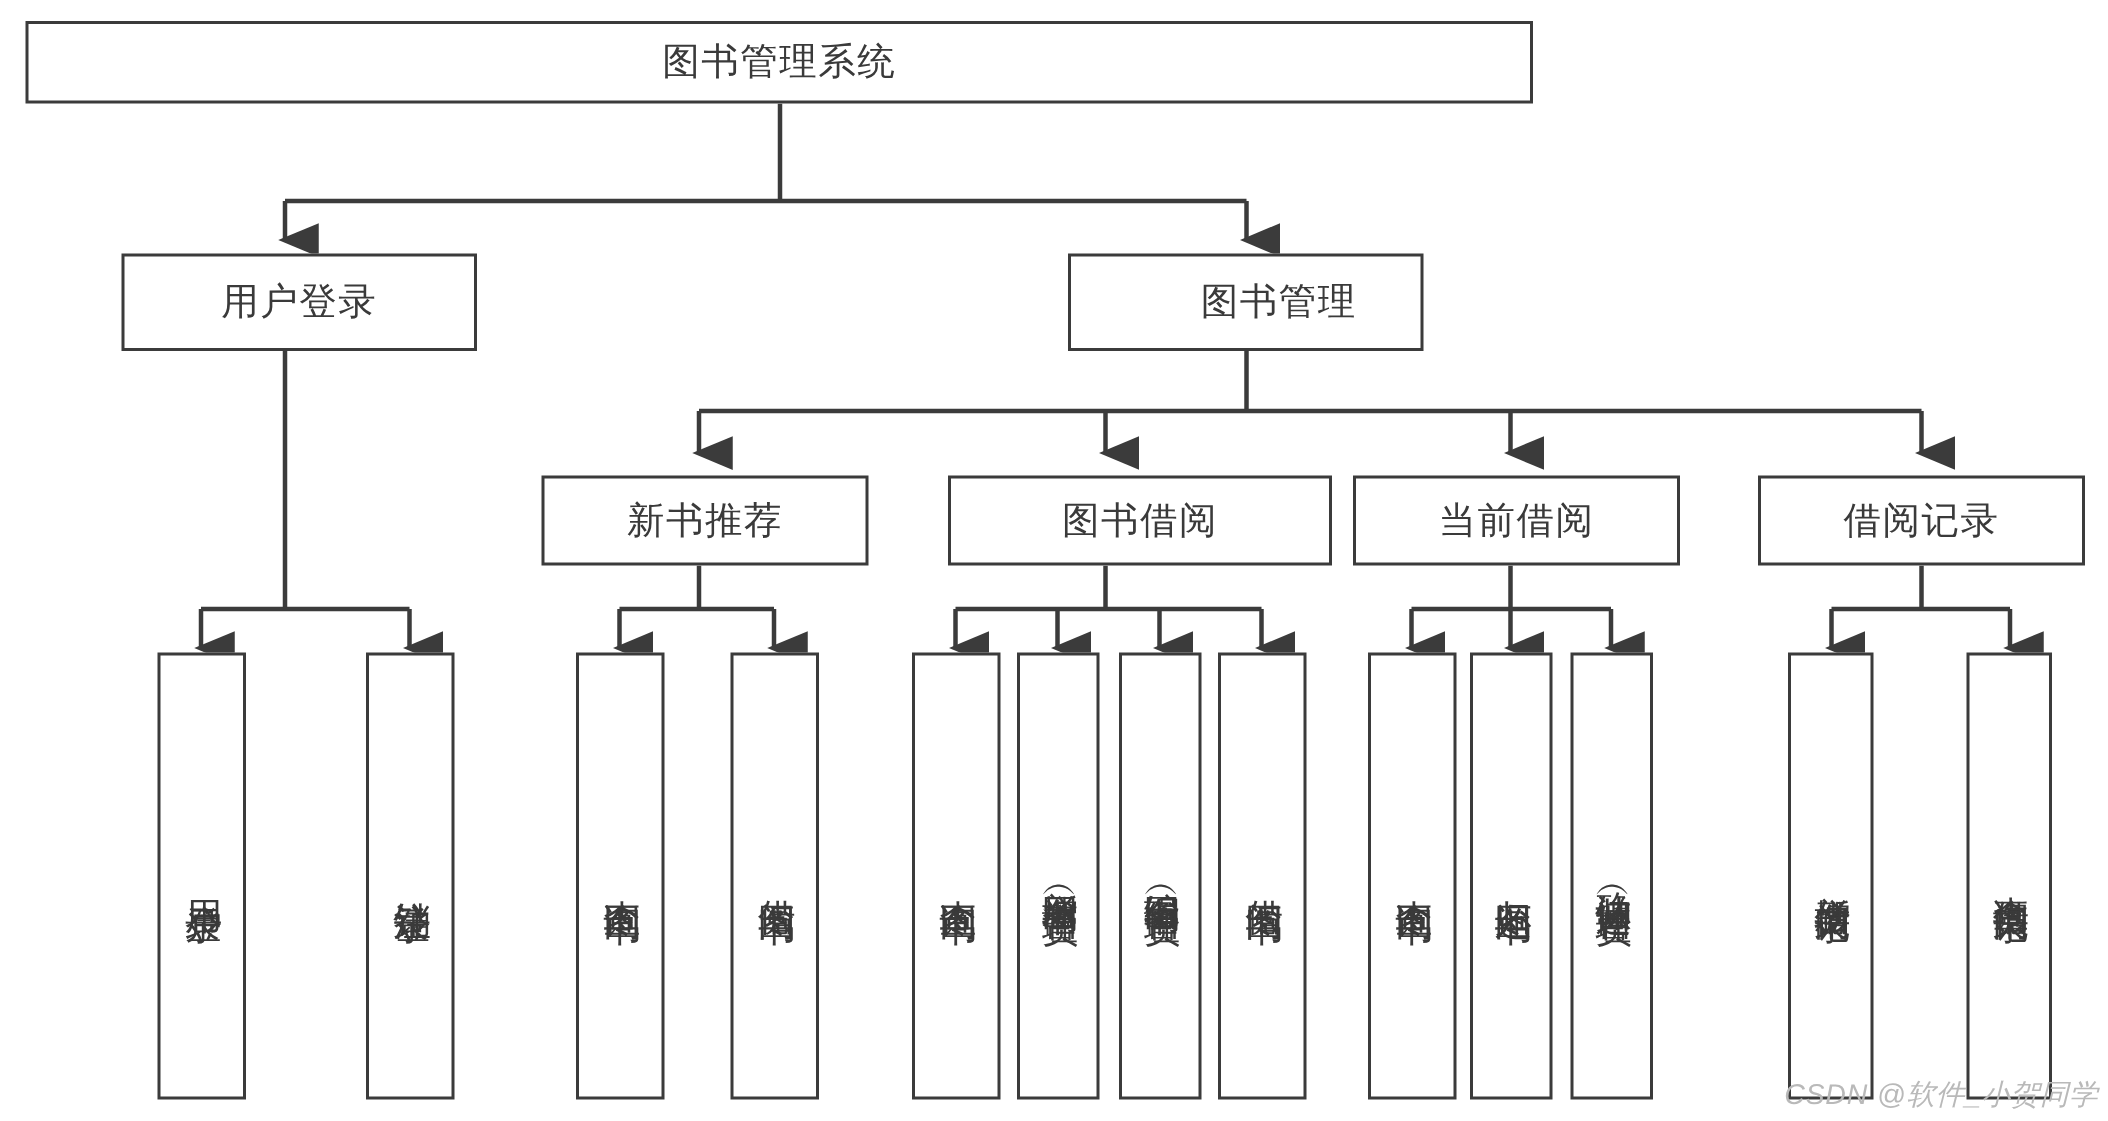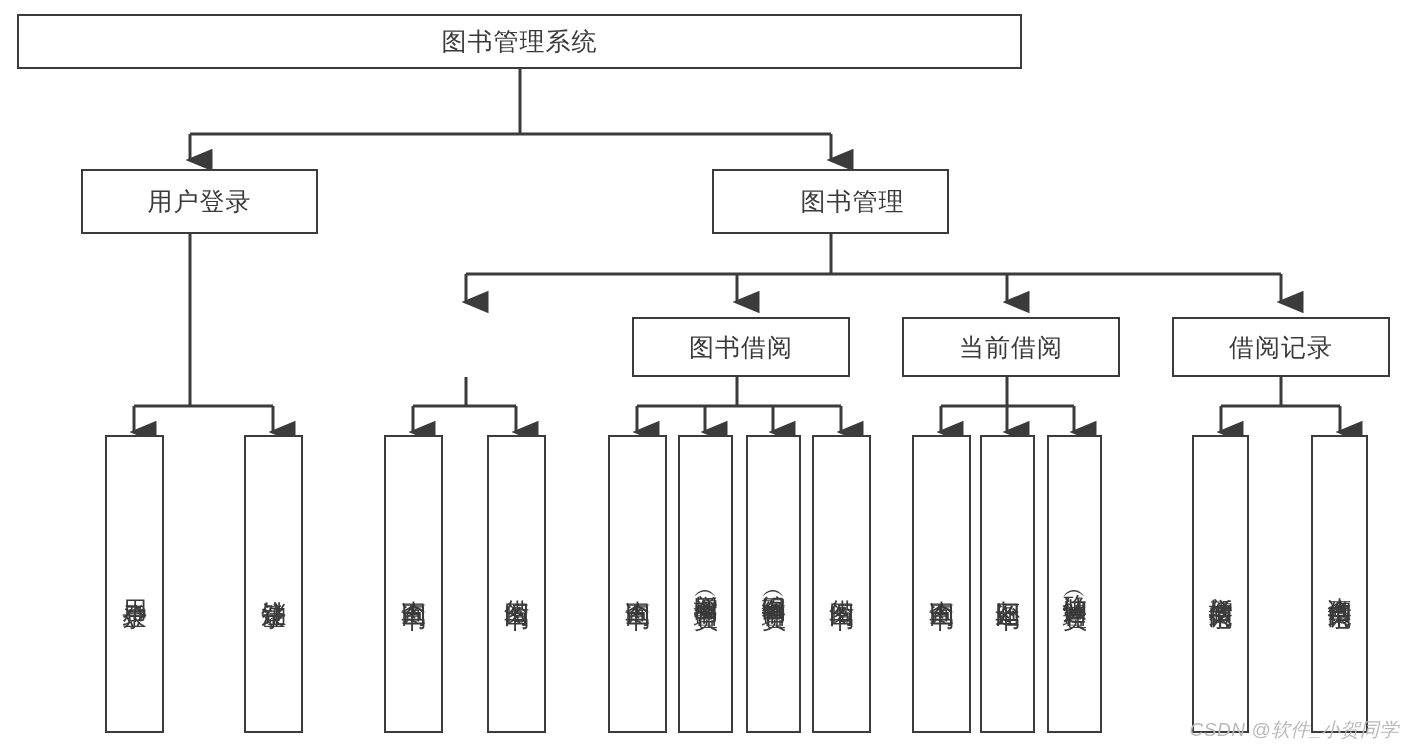--- a/index.html
+++ b/index.html
@@ -89,21 +89,24 @@
     <span>图书管理系统</span>
   </div>
 
   <div class="node node-h" style="left:81px;top:169px;width:237px;height:65px;">
     <span>用户登录</span>
   </div>
   <div class="node node-h" style="left:712px;top:169px;width:237px;height:65px;padding-left:44px;">
     <span>图书管理</span>
   </div>
 
-  <div class="node node-h" style="left:632px;top:317px;width:218px;height:60px;">
+  <div class="node node-h" style="left:361px;top:317px;width:218px;height:60px;">
+    <span>新书推荐</span>
+  </div>
+  <div class="node node-h" style="left:632px;top:317px;width:256px;height:60px;">
     <span>图书借阅</span>
   </div>
   <div class="node node-h" style="left:902px;top:317px;width:218px;height:60px;">
     <span>当前借阅</span>
   </div>
   <div class="node node-h" style="left:1172px;top:317px;width:218px;height:60px;">
     <span>借阅记录</span>
   </div>
 
   <div class="node node-v" style="left:105px;top:435px;width:59px;height:298px;">

